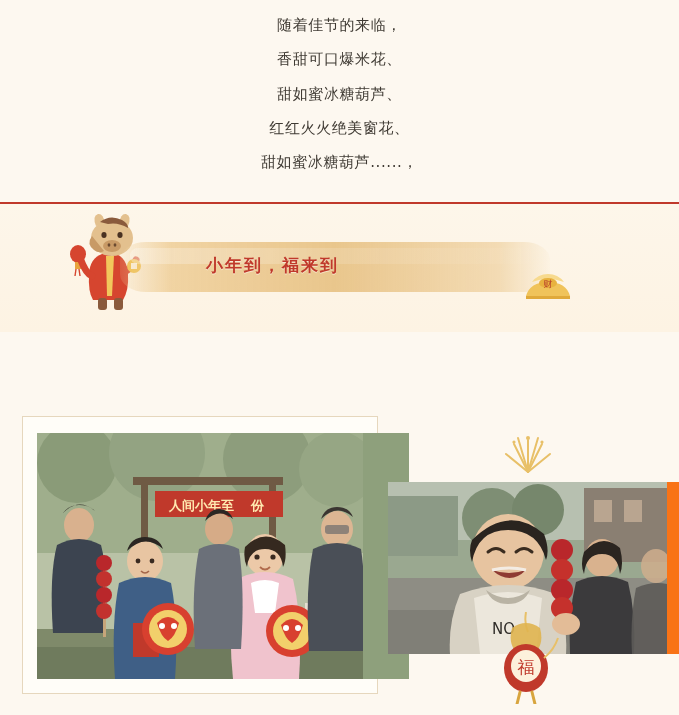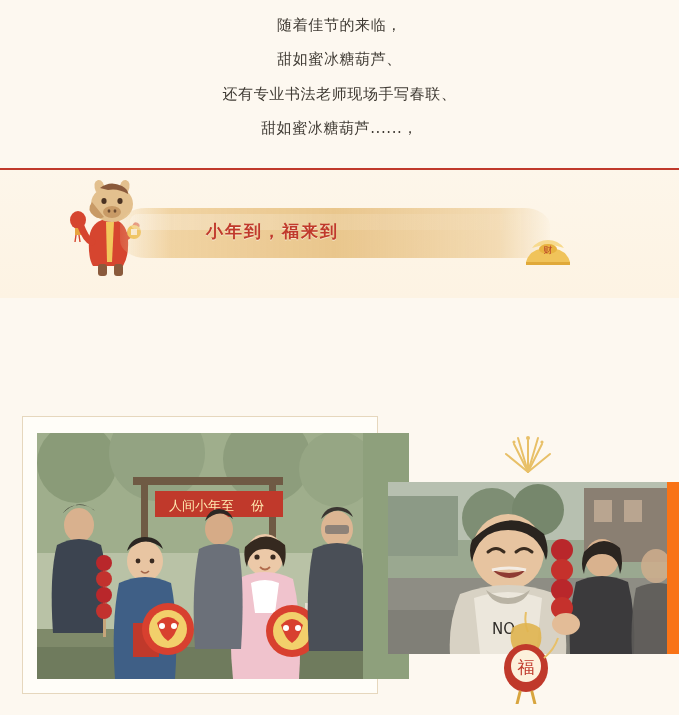--- a/index.html
+++ b/index.html
@@ -130,20 +130,21 @@
     width: 356px;
     height: 278px;
     padding: 16px 14px;
   }
   .photo-1 .photo-inner {
     width: 372px;
     height: 246px;
     position: relative;
     overflow: hidden;
     background: #8ea07c;
+    font-weight: bold;
   }
   .photo-2 {
     left: 388px;
     top: 482px;
     width: 279px;
     height: 172px;
     padding: 0;
     border: none;
     background: none;
   }
@@ -164,22 +165,23 @@
   }
   .photo-img { display:block; }
 </style>
 </head>
 <body>
 
 <div class="page">
 
   <div class="intro">
     <p class="intro-line">随着佳节的来临，</p>
+    <p class="intro-line">香甜可口爆米花、</p>
     <p class="intro-line">甜如蜜冰糖葫芦、</p>
-    <p class="intro-line">还有专业书法老师现场手写春联、</p>
+    <p class="intro-line">红红火火绝美窗花、</p>
     <p class="intro-line">甜如蜜冰糖葫芦......，</p>
   </div>
 
   <div class="divider"></div>
 
   <div class="banner">
 
     <span class="mascot">
       <svg width="96" height="104" viewBox="0 0 96 104">
 

